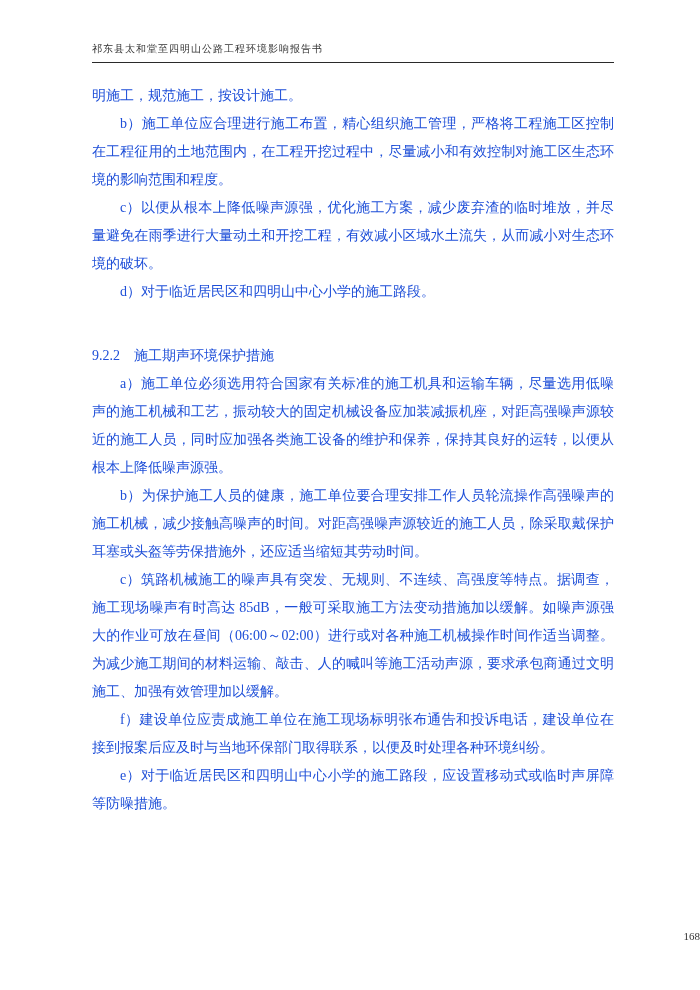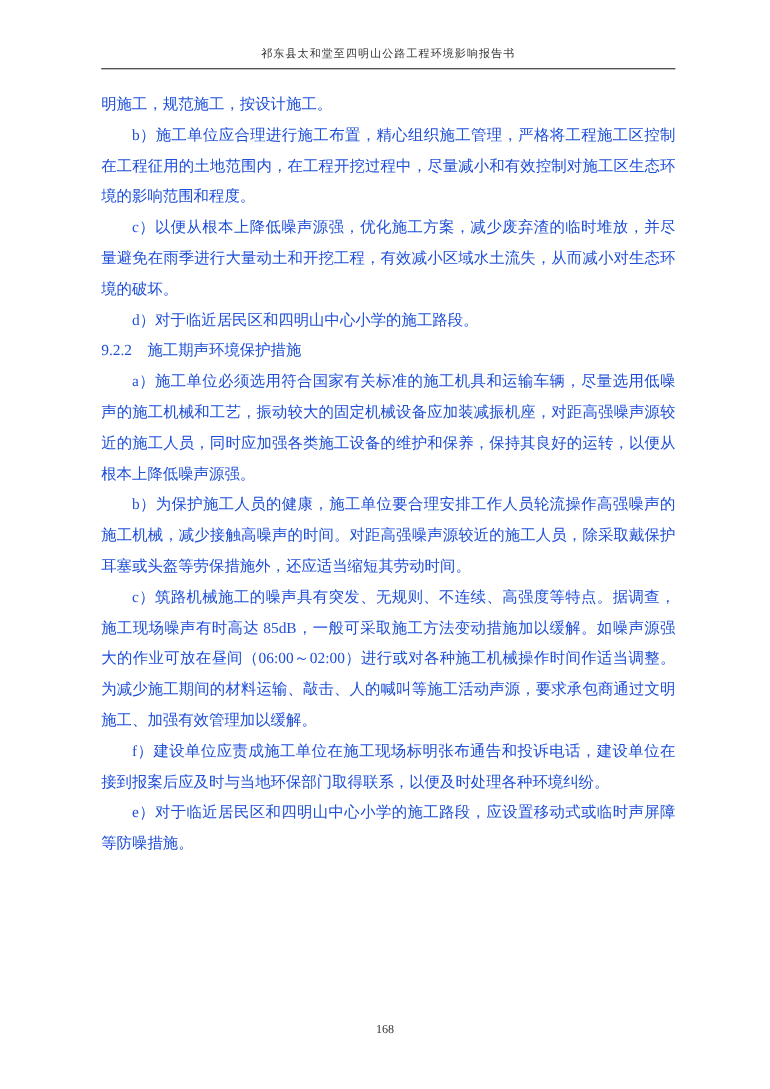--- a/index.html
+++ b/index.html
@@ -14,21 +14,21 @@
     background: #ffffff;
     overflow: hidden;
     font-family: "Liberation Serif", "DejaVu Serif", serif;
     color: #222222;
   }
   .running-header {
     position: absolute;
     top: 42px;
     left: 92px;
     width: 522px;
-    text-align: center;
+    text-align: left;
     font-size: 10px;
     letter-spacing: 1px;
     color: #333333;
     padding-bottom: 6px;
     border-bottom: 1.5px solid #2a2a2a;
   }
   .content {
     position: absolute;
     top: 82px;
     left: 92px;
@@ -44,27 +44,28 @@
     padding: 0;
   }
   .content p.para {
     text-indent: 2em;
   }
   .content p.continuation {
     text-indent: 0;
   }
   .content p.heading {
     text-indent: 0;
+    margin-top: 36px;
   }
   .page-footer {
     position: absolute;
     bottom: 48px;
     left: 0;
     width: 700px;
-    text-align: center;
+    text-align: right;
     font-size: 11px;
     color: #333333;
   }
 </style>
 </head>
 <body>
 
 <div class="page">
 
   <div class="running-header">

